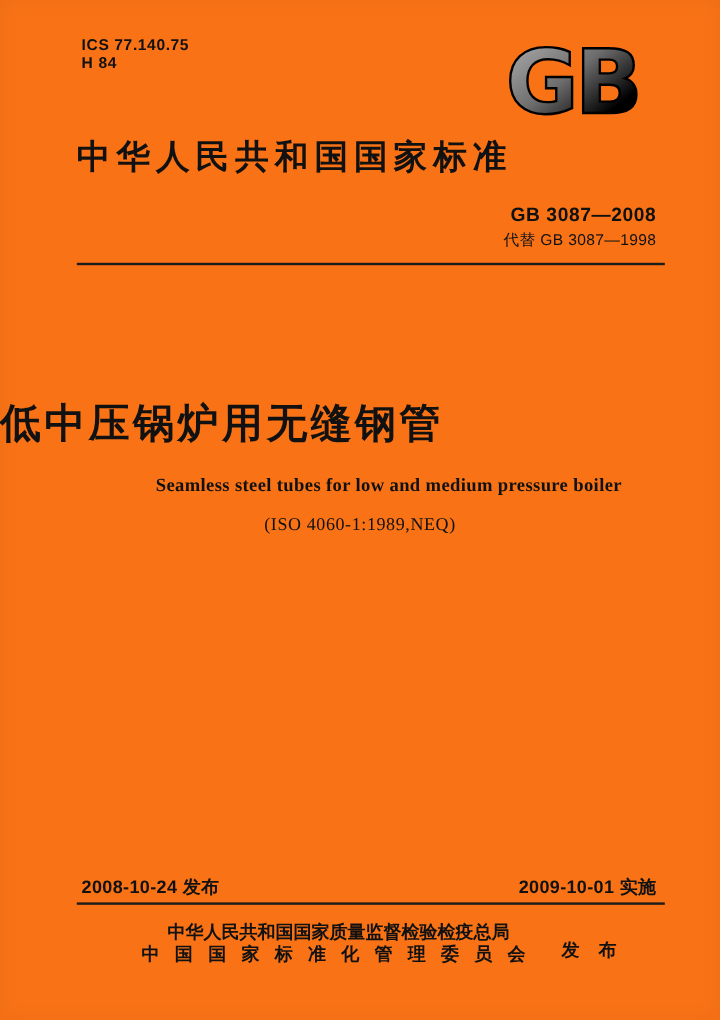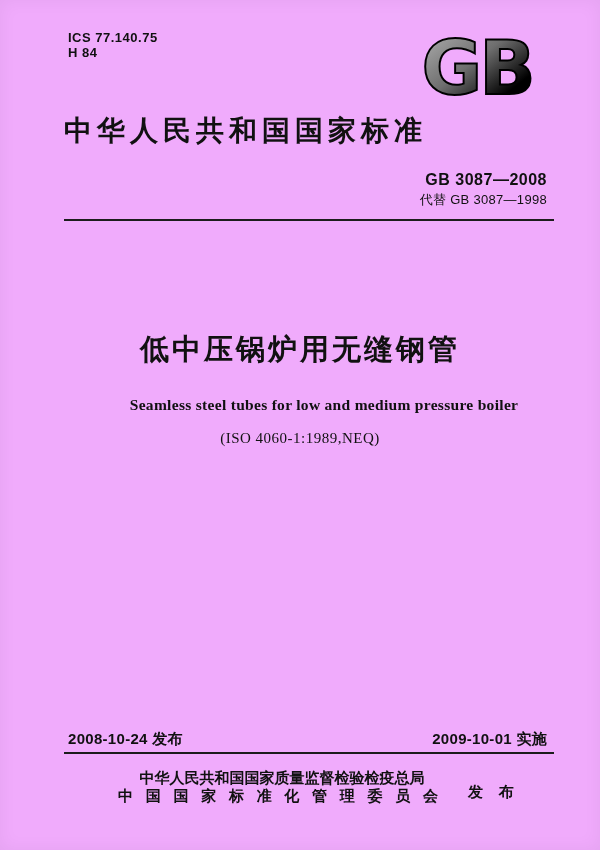--- a/index.html
+++ b/index.html
@@ -1,21 +1,21 @@
 <!DOCTYPE html>
 <html><head>
 <meta charset="utf-8">
 <style>
   html, body { margin: 0; padding: 0; background: #e8e8e6; }
   .page {
     position: relative;
     width: 600px;
     height: 850px;
     margin: 0 auto;
-    background: #f0abfc;
+    background: #f97316;
     color: #111;
     font-family: "Liberation Serif", "DejaVu Serif", serif;
     overflow: hidden;
     box-shadow: inset 0 0 18px rgba(0,0,0,0.05);
   }
 
   
   .ics-block {
     position: absolute;
     left: 68px;
@@ -68,22 +68,21 @@
     background: #1c1c1c;
   }
   .rule-top { top: 219px; }
   .rule-bottom { top: 752px; }
 
   
   .doc-title-cn {
     position: absolute;
     top: 330px;
     left: 0; right: 0;
-    text-align: center;
-    font-size: 29px;
+    font-size: 34px;
     font-weight: bold;
     letter-spacing: 3px;
   }
   .doc-title-en {
     position: absolute;
     top: 396px;
     left: 0; right: 0;
     text-align: center;
     font-size: 15.5px;
     font-weight: bold;

